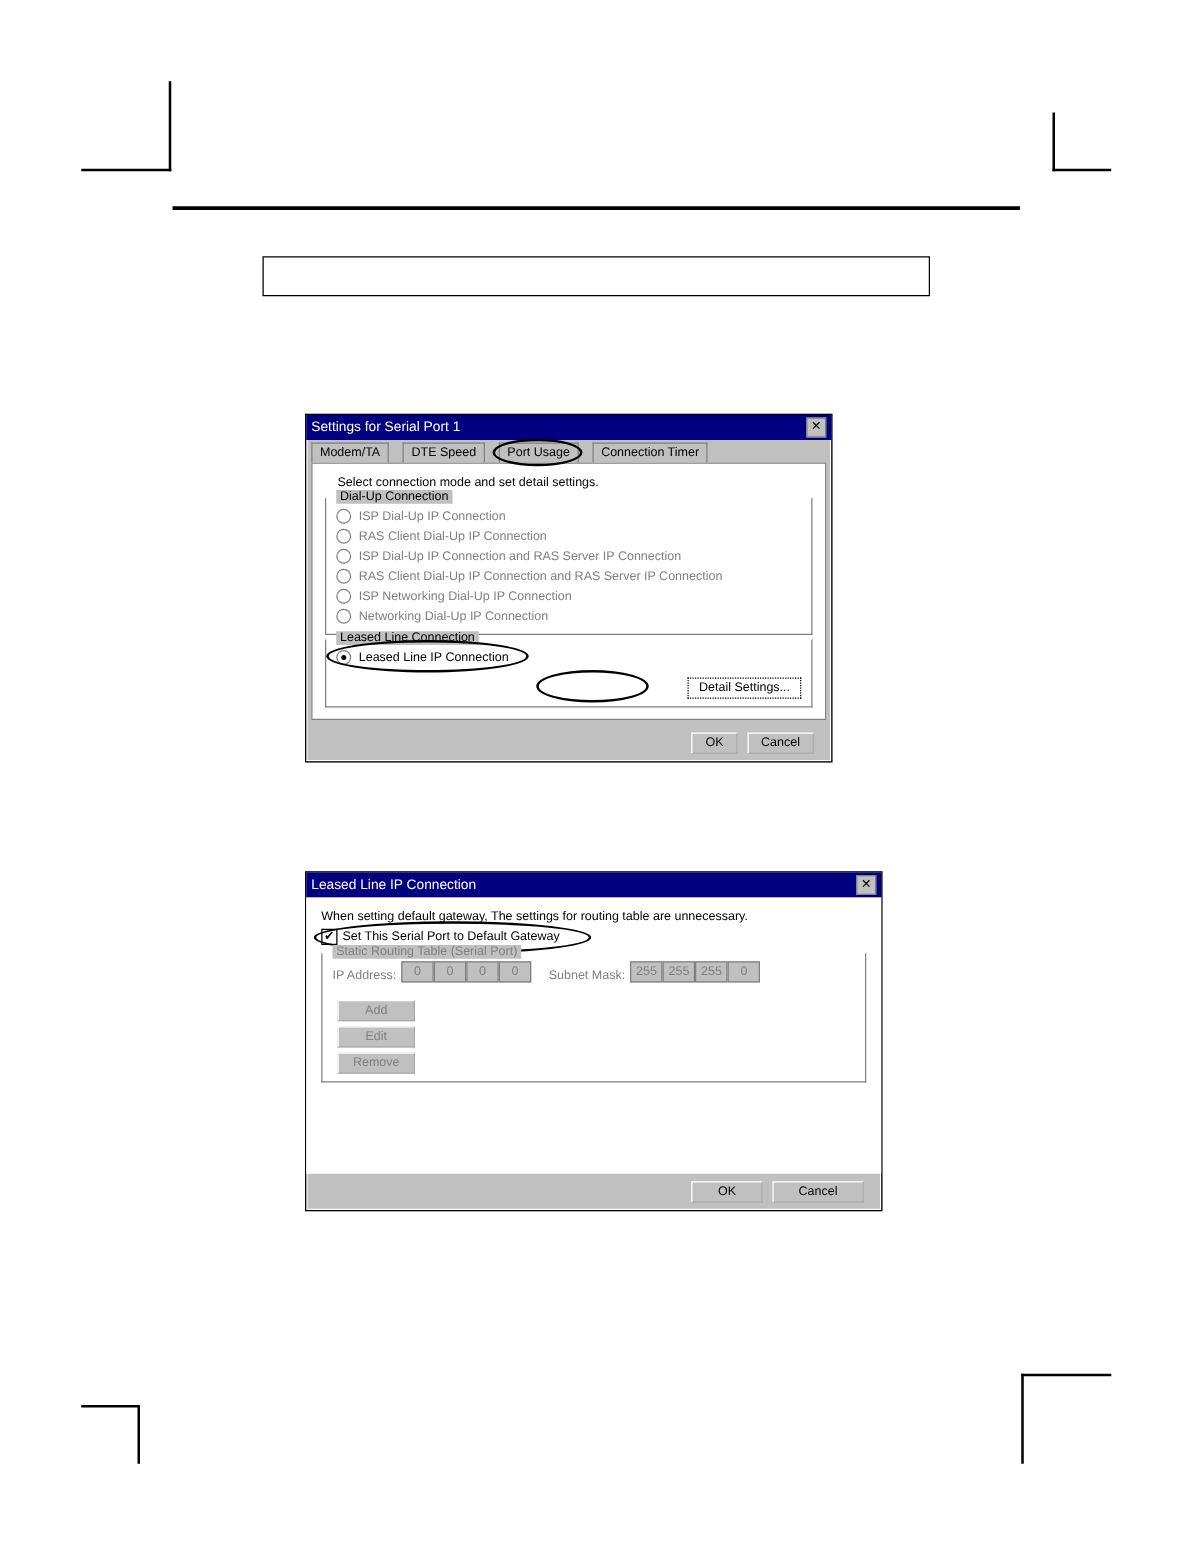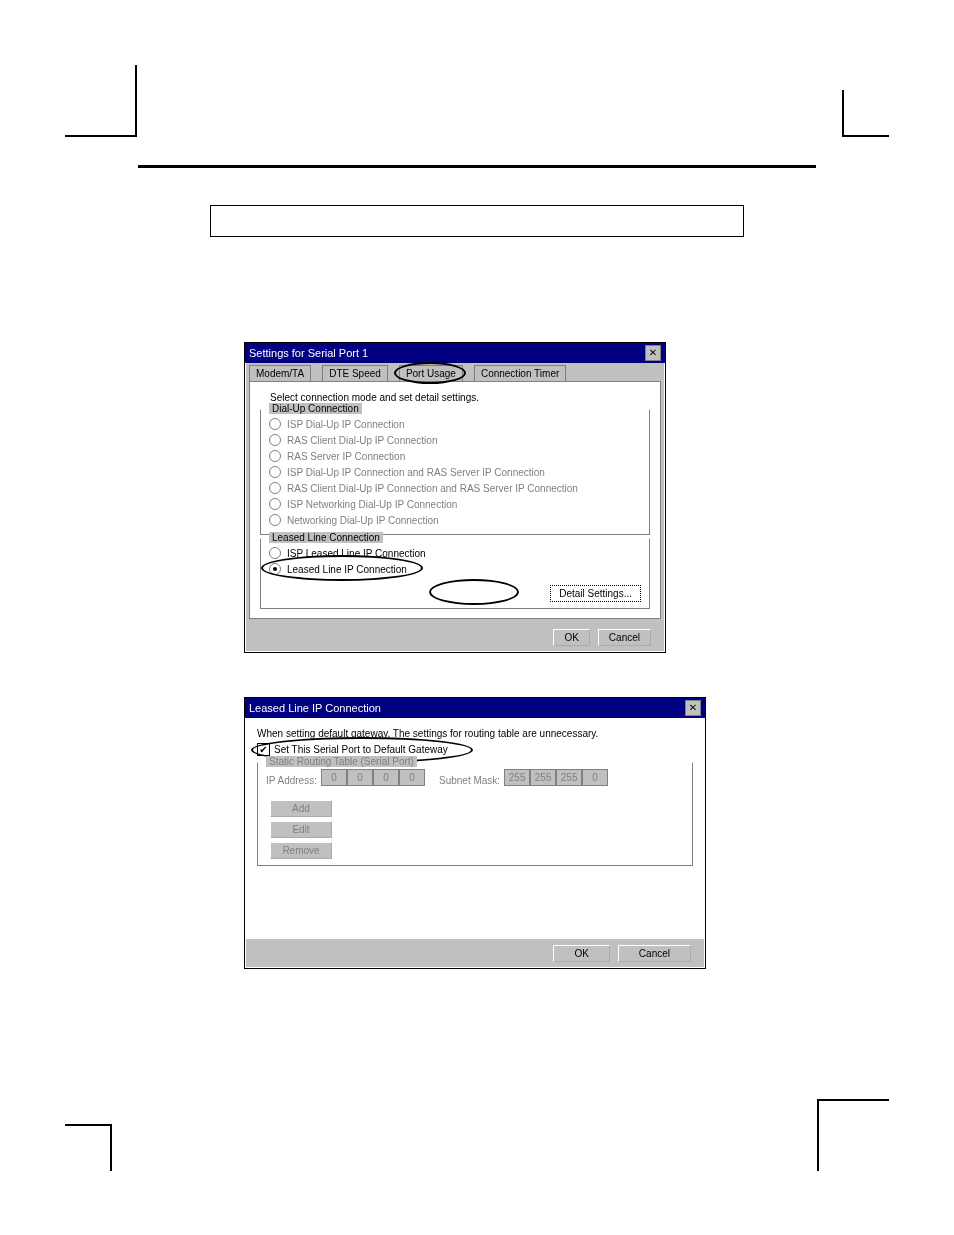--- a/index.html
+++ b/index.html
@@ -39,21 +39,21 @@
 <body>
 
 <div class="crop-tl"></div>
 <div class="crop-tr"></div>
 <div class="crop-bl"></div>
 <div class="crop-br"></div>
 
 <div class="hr-rule"></div>
 <div class="box-rule"></div>
 
-<div class="dialog" style="left:244px;top:342px;width:420px">
+<div class="dialog" style="left:244px;top:331px;width:420px">
   <div class="titlebar">
     <span>Settings for Serial Port 1</span>
     <span class="close">✕</span>
   </div>
   <div class="tabs">
     <div class="tab">Modem/TA</div>
     <div class="tab">DTE Speed</div>
     <div class="tab" style="position:relative">
       <span>Port Usage</span>
       <span class="circle" style="left:-6px;top:-4px;width:68px;height:18px"></span>
@@ -67,45 +67,37 @@
       <div class="radio-row">
           <span class="radio"></span>
           <span>ISP Dial-Up IP Connection</span>
         </div>
       <div class="radio-row">
           <span class="radio"></span>
           <span>RAS Client Dial-Up IP Connection</span>
         </div>
       <div class="radio-row">
           <span class="radio"></span>
-          <span>RAS Server IP Connection</span>
-        </div>
-      <div class="radio-row">
-          <span class="radio"></span>
           <span>ISP Dial-Up IP Connection and RAS Server IP Connection</span>
         </div>
       <div class="radio-row">
           <span class="radio"></span>
           <span>RAS Client Dial-Up IP Connection and RAS Server IP Connection</span>
         </div>
       <div class="radio-row">
           <span class="radio"></span>
           <span>ISP Networking Dial-Up IP Connection</span>
         </div>
       <div class="radio-row">
           <span class="radio"></span>
           <span>Networking Dial-Up IP Connection</span>
         </div>
     </div>
     <div class="gb">
       <span class="gb-title">Leased Line Connection</span>
-      <div class="radio-row enabled">
-          <span class="radio"></span>
-          <span>ISP Leased Line IP Connection</span>
-        </div>
       <div class="radio-row enabled" style="position:relative">
         <span class="radio">
             <span class="dot"></span>
           </span>
         <span>Leased Line IP Connection</span>
         <span class="circle" style="left:-8px;top:-6px;width:158px;height:22px"></span>
       </div>
       <div style="text-align:right;margin-top:8px;position:relative">
         <span class="det-settings">Detail Settings...</span>
         <span class="circle" style="left:160px;top:-6px;width:86px;height:22px"></span>

